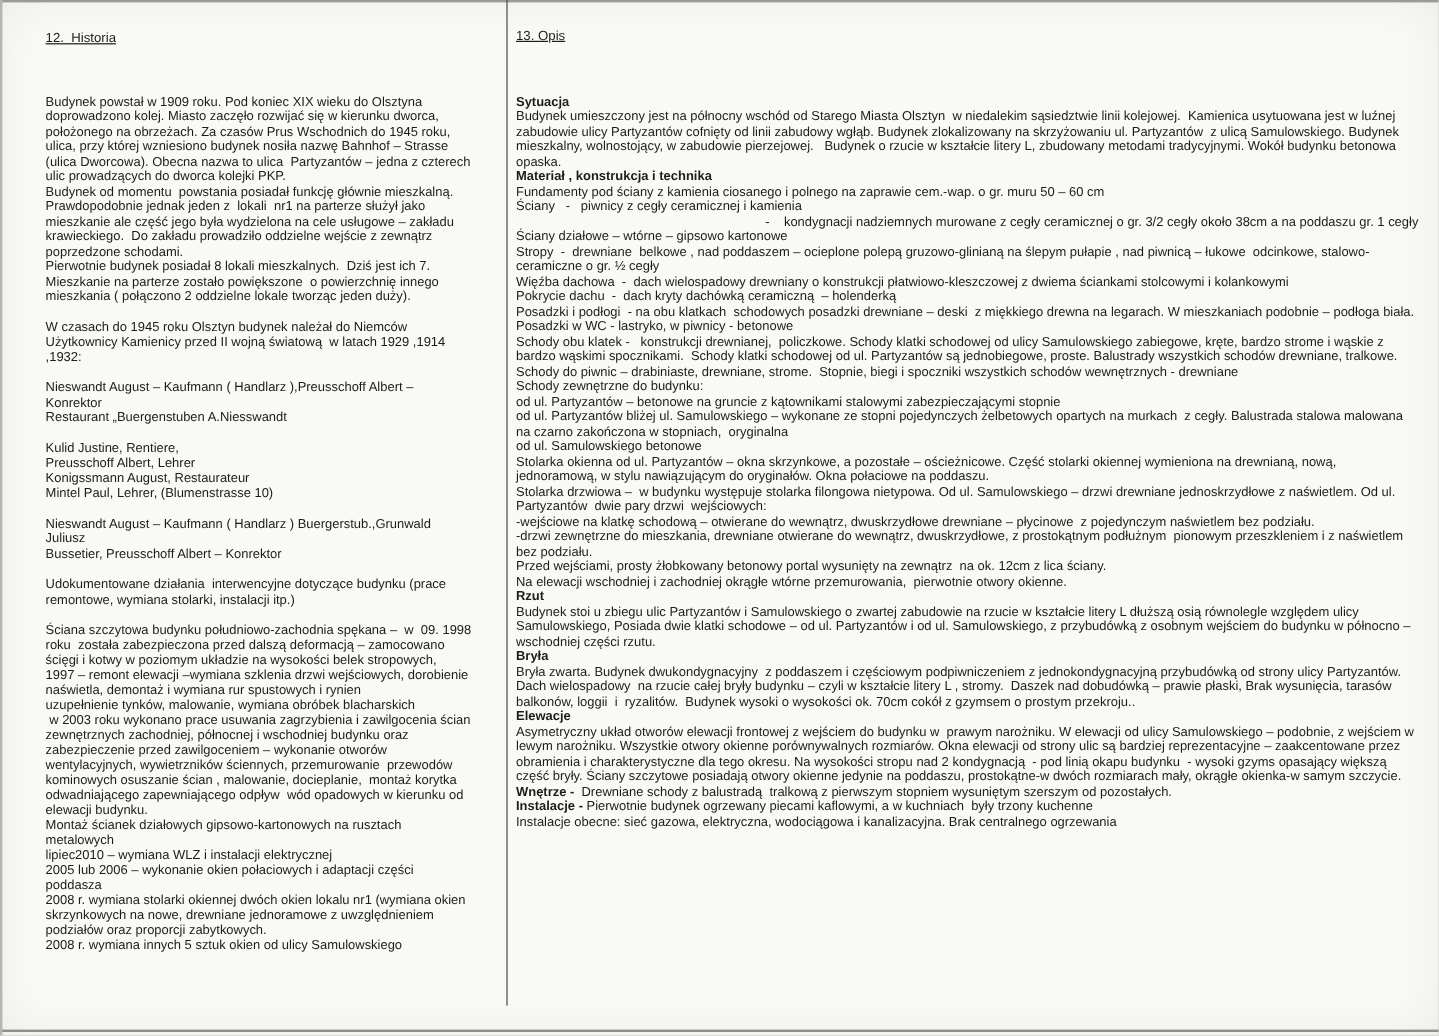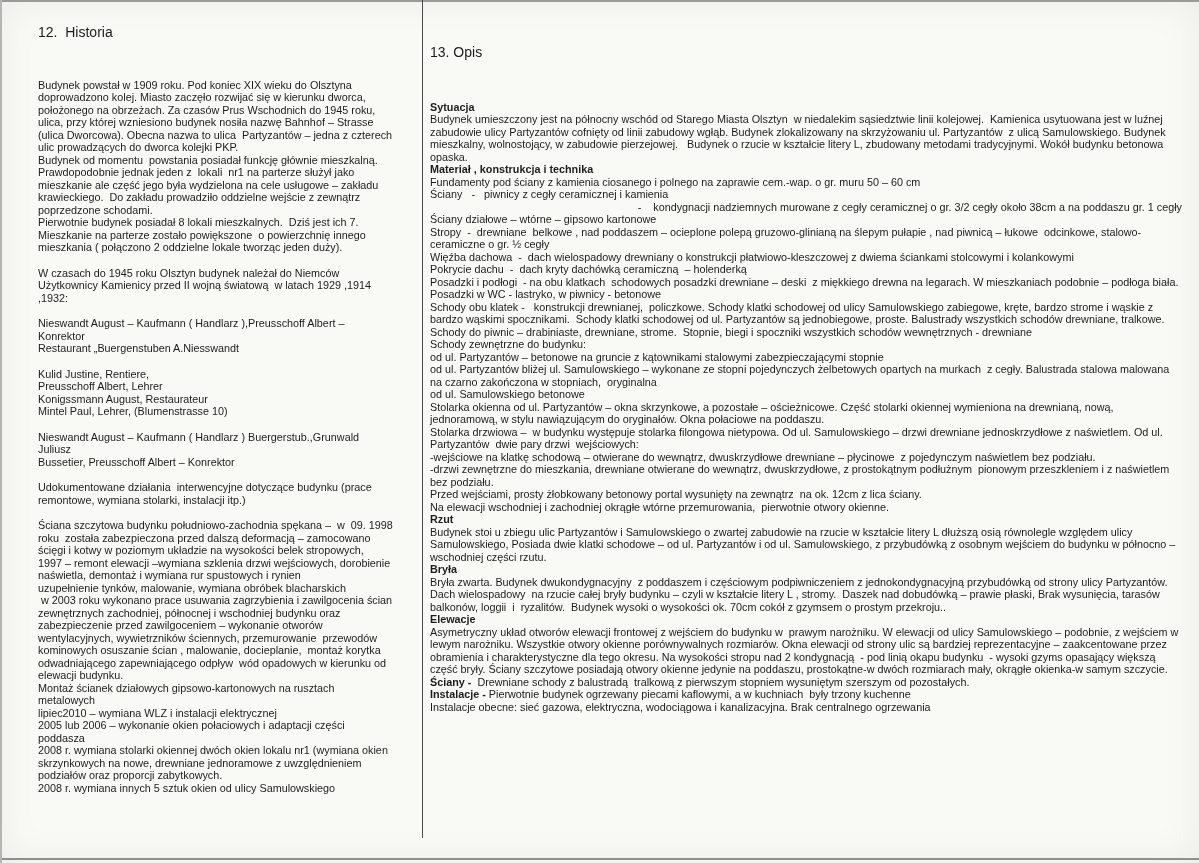--- a/index.html
+++ b/index.html
@@ -11,25 +11,25 @@
     font-family: "Liberation Sans", "DejaVu Sans", sans-serif;
     color: #1c1c1c;
     overflow: hidden;
     box-shadow: inset 0 0 40px rgba(0,0,0,0.06);
   }
   .scan-edge-top { position: absolute; left: 0; top: 0; width: 100%; height: 2px; background: #9a9a98; }
   .scan-edge-bottom { position: absolute; left: 0; top: 858px; width: 100%; height: 2px; background: #8e8e8c; }
   .scan-edge-left { position: absolute; left: 0; top: 0; width: 2px; height: 100%; background: #b5b5b3; }
   .divider { position: absolute; left: 422px; top: 0; width: 1px; height: 838px; background: #4a4a4a; }
 
-  .heading { font-size: 14px; white-space: pre; }
+  .heading { font-size: 11px; white-space: pre; text-decoration: underline; }
 
   .col { position: absolute; font-size: 10.8px; line-height: 12.5px; }
   .col-left  { left: 38px;  top: 26px; width: 356px; }
-  .col-right { left: 430px; top: 24px; width: 752px; margin-top: 22px; }
+  .col-right { left: 430px; top: 24px; width: 752px; }
   .col-left  .content { margin-top: 40px; }
   .col-right .content { margin-top: 42px; }
 
   .lblock, .rblock { white-space: pre-wrap; margin: 0; }
   .lblock.gap { margin-top: 13px; }
   .rblock b { font-weight: 700; }
   .rblock.ind1 { padding-left: 36px; text-align: right; }
   .rblock.ind2 { padding-left: 56px; }
 </style>
 </head>
@@ -94,18 +94,18 @@
       <div class="rblock"><b></b><span>-wejściowe na klatkę schodową – otwierane do wewnątrz, dwuskrzydłowe drewniane – płycinowe  z pojedynczym naświetlem bez podziału.</span></div>
       <div class="rblock"><b></b><span>-drzwi zewnętrzne do mieszkania, drewniane otwierane do wewnątrz, dwuskrzydłowe, z prostokątnym podłużnym  pionowym przeszkleniem i z naświetlem bez podziału.</span></div>
       <div class="rblock"><b></b><span>Przed wejściami, prosty żłobkowany betonowy portal wysunięty na zewnątrz  na ok. 12cm z lica ściany.</span></div>
       <div class="rblock"><b></b><span>Na elewacji wschodniej i zachodniej okrągłe wtórne przemurowania,  pierwotnie otwory okienne.</span></div>
       <div class="rblock"><b>Rzut</b><span></span></div>
       <div class="rblock"><b></b><span>Budynek stoi u zbiegu ulic Partyzantów i Samulowskiego o zwartej zabudowie na rzucie w kształcie litery L dłuższą osią równolegle względem ulicy Samulowskiego, Posiada dwie klatki schodowe – od ul. Partyzantów i od ul. Samulowskiego, z przybudówką z osobnym wejściem do budynku w północno – wschodniej części rzutu.</span></div>
       <div class="rblock"><b>Bryła</b><span></span></div>
       <div class="rblock"><b></b><span>Bryła zwarta. Budynek dwukondygnacyjny  z poddaszem i częściowym podpiwniczeniem z jednokondygnacyjną przybudówką od strony ulicy Partyzantów. Dach wielospadowy  na rzucie całej bryły budynku – czyli w kształcie litery L , stromy.  Daszek nad dobudówką – prawie płaski, Brak wysunięcia, tarasów balkonów, loggii  i  ryzalitów.  Budynek wysoki o wysokości ok. 70cm cokół z gzymsem o prostym przekroju..</span></div>
       <div class="rblock"><b>Elewacje</b><span></span></div>
       <div class="rblock"><b></b><span>Asymetryczny układ otworów elewacji frontowej z wejściem do budynku w  prawym narożniku. W elewacji od ulicy Samulowskiego – podobnie, z wejściem w lewym narożniku. Wszystkie otwory okienne porównywalnych rozmiarów. Okna elewacji od strony ulic są bardziej reprezentacyjne – zaakcentowane przez obramienia i charakterystyczne dla tego okresu. Na wysokości stropu nad 2 kondygnacją  - pod linią okapu budynku  - wysoki gzyms opasający większą część bryły. Ściany szczytowe posiadają otwory okienne jedynie na poddaszu, prostokątne-w dwóch rozmiarach mały, okrągłe okienka-w samym szczycie.</span></div>
-      <div class="rblock"><b>Ściany -</b><span>  Drewniane schody z balustradą  tralkową z pierwszym stopniem wysuniętym szerszym od pozostałych.</span></div>
+      <div class="rblock"><b>Wnętrze -</b><span>  Drewniane schody z balustradą  tralkową z pierwszym stopniem wysuniętym szerszym od pozostałych.</span></div>
       <div class="rblock"><b>Instalacje -</b><span> Pierwotnie budynek ogrzewany piecami kaflowymi, a w kuchniach  były trzony kuchenne</span></div>
       <div class="rblock"><b></b><span>Instalacje obecne: sieć gazowa, elektryczna, wodociągowa i kanalizacyjna. Brak centralnego ogrzewania</span></div>
     </div>
   </div>
 </div>
 
 </body></html>

